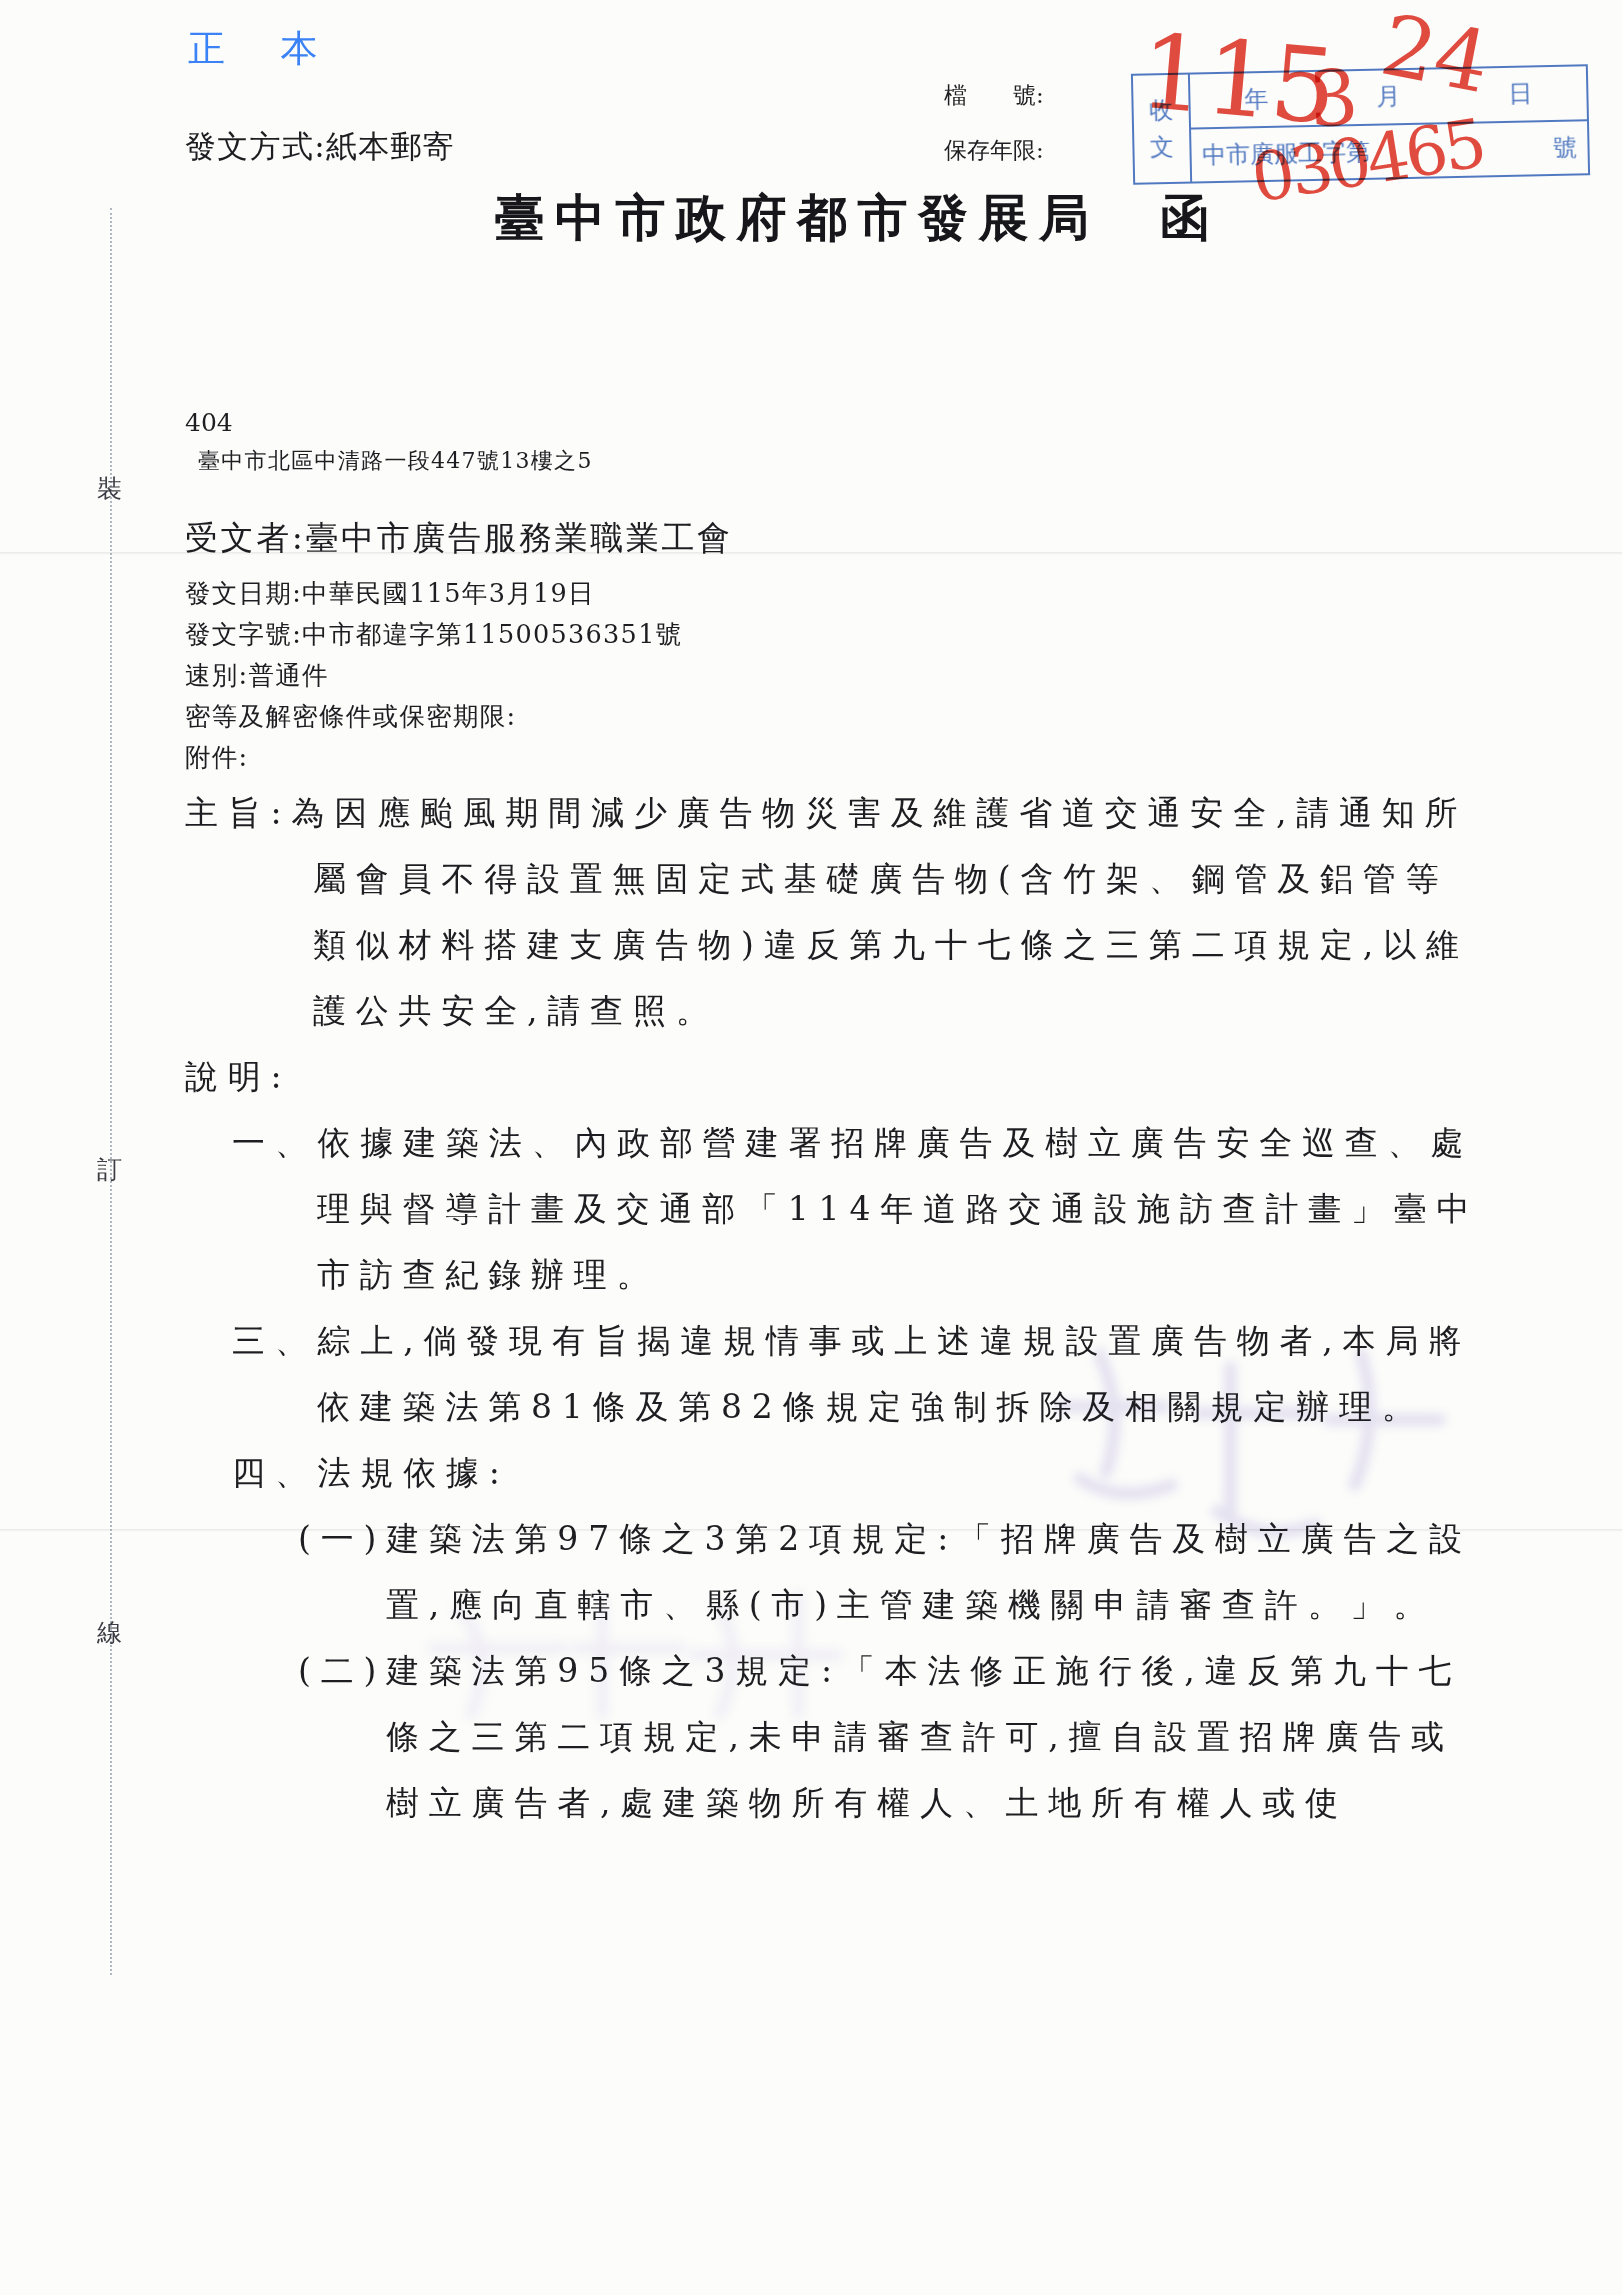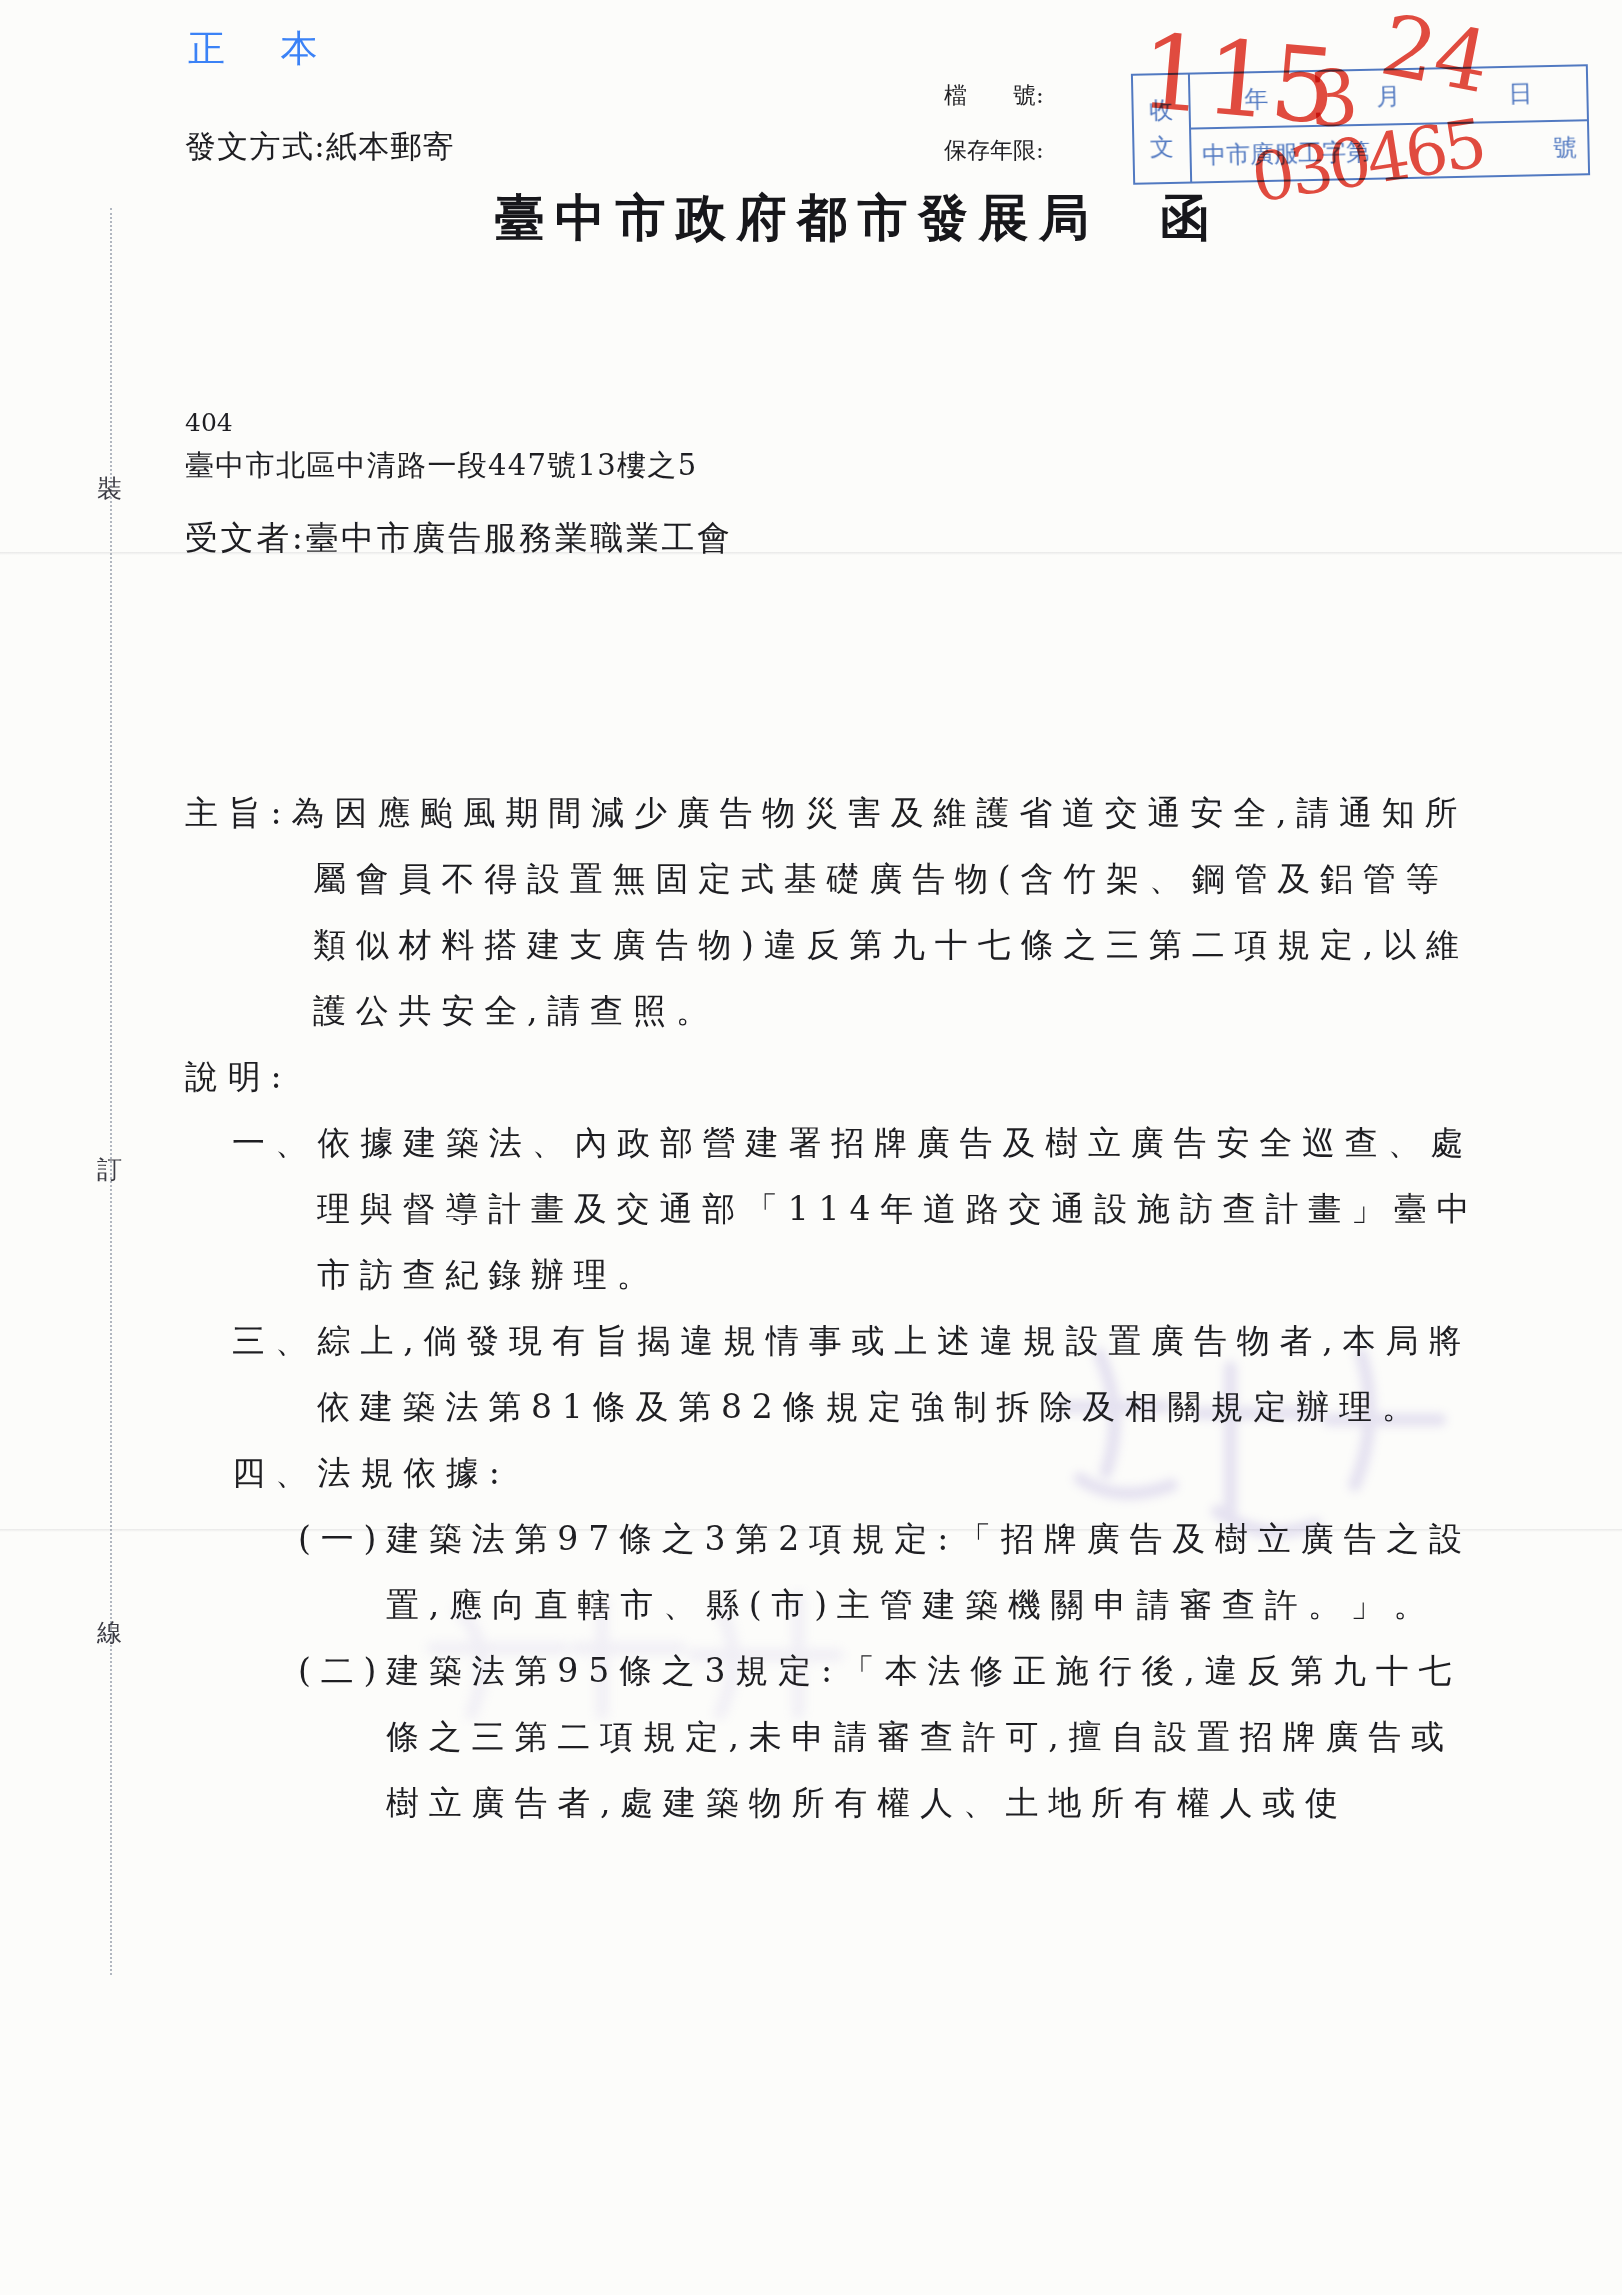--- a/index.html
+++ b/index.html
@@ -36,21 +36,21 @@
   
   .ink{position:absolute;color:#e0382b;mix-blend-mode:multiply;opacity:.9;white-space:nowrap;line-height:1;}
   .ink-year{left:1140px;top:27.5px;font-size:103px;transform:rotate(5deg);}
   .ink-month{left:1309px;top:60px;font-size:77px;transform:rotate(-4deg);}
   .ink-day{left:1382px;top:11.8px;font-size:84px;transform:rotate(11deg);}
   .ink-serial{left:1251px;top:128px;font-size:67px;letter-spacing:-3.9px;transform:rotate(-9deg);}
   
   .sender{position:absolute;left:813px;top:293px;font-size:23.6px;line-height:31px;letter-spacing:0.7px;}
   .sender .indent{padding-left:99px;}
   .postal{position:absolute;left:185px;top:408px;font-size:25px;}
-  .raddress{position:absolute;left:185px;top:446px;font-size:29px;letter-spacing:1.3px;}
+  .raddress{position:absolute;left:198px;top:446px;font-size:22px;letter-spacing:1.3px;}
   .recipient-line{position:absolute;left:185px;top:516px;font-size:33px;letter-spacing:2.6px;}
   .meta{position:absolute;left:185px;top:573px;font-size:25.5px;line-height:41px;letter-spacing:1.3px;}
   
   .body{position:absolute;left:185px;top:780px;width:1299px;font-size:33px;letter-spacing:9.8px;line-break:strict;}
   .body p{margin:0;line-height:66px;}
   .p-subject{padding-left:128px;text-indent:-128px;}
   .p-item{margin-left:47px !important;padding-left:85px;text-indent:-85px;}
   .p-subitem{margin-left:113px !important;padding-left:88px;text-indent:-88px;}
   
   .bind-line{position:absolute;left:110px;top:208px;height:1767px;width:0;border-left:2px dotted #99a1ad;opacity:.75;}
@@ -105,20 +105,27 @@
   <div class="ink ink-year">115</div>
   <div class="ink ink-month">3</div>
   <div class="ink ink-day">24</div>
   <div class="ink ink-serial">030465</div>
 
 
   <div class="postal">404</div>
   <div class="raddress">臺中市北區中清路一段447號13樓之5</div>
   <div class="recipient-line">受文者:臺中市廣告服務業職業工會</div>
 
+  <div class="meta">
+    <div>發文日期:中華民國115年3月19日</div>
+    <div>發文字號:中市都違字第11500536351號</div>
+    <div>速別:普通件</div>
+    <div>密等及解密條件或保密期限:</div>
+    <div>附件:</div>
+  </div>
 
   <svg class="smudge" style="left:1021px;top:1315px;" width="445" height="288" viewBox="0 0 680 440">
     <g fill="none" stroke="#9486cf" stroke-width="20" stroke-linecap="round" opacity="0.22" filter="url(#b1)">
       <path d="M120 60 q40 90 10 180 M60 140 h160 M90 250 q60 40 140 10"></path>
       <path d="M320 80 v220 M270 150 h180 M300 300 q70 50 150 20"></path>
       <path d="M520 60 q30 100 -10 200 M470 160 h170"></path>
     </g>
     <defs>
         <filter id="b1">
           <feGaussianBlur stdDeviation="7"></feGaussianBlur>

